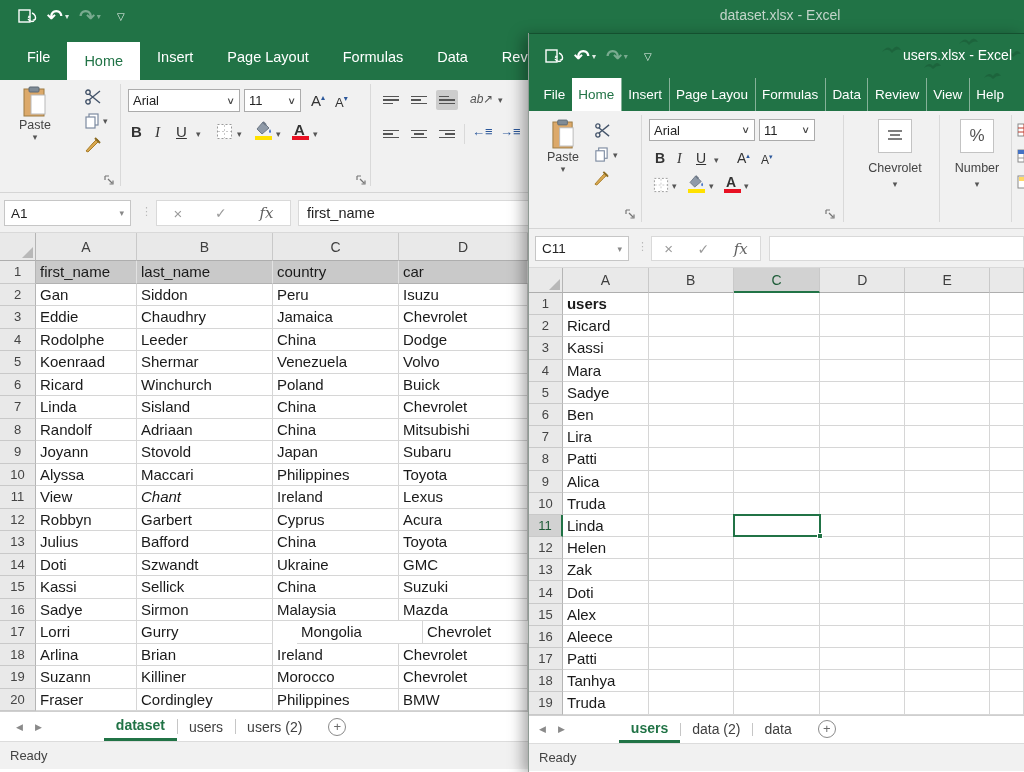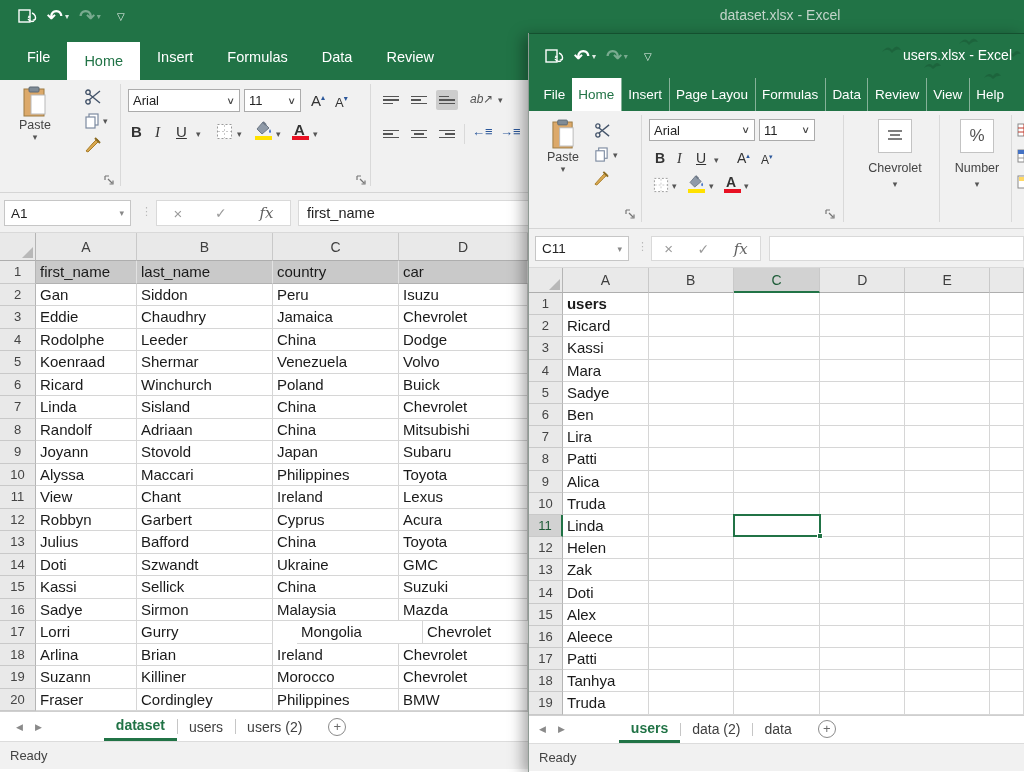--- a/index.html
+++ b/index.html
@@ -133,20 +133,21 @@
           </span>
         <span class="qat-custom">▽</span>
       </div>
       <div class="win-title">dataset.xlsx  -  Excel</div>
     </div>
 
     <div class="tabband" id="lw-tabs">
         <div class="rtab">File</div>
         <div class="rtab active">Home</div>
         <div class="rtab">Insert</div>
+        <div class="rtab">Page Layout</div>
         <div class="rtab">Formulas</div>
         <div class="rtab">Data</div>
         <div class="rtab">Review</div>
       </div>
 
     <div class="ribbon">
 
       <div class="bigbtn" style="left:12px;top:6px;width:46px;">
         <svg width="26" height="32" viewBox="0 0 26 32">
             <rect x="2" y="3" width="20" height="27" fill="#dca96a" stroke="#9c7b43"></rect>
@@ -354,21 +355,21 @@
           <div class="grow" style="height: 22.5px;">
             <div class="rnum" style="width: 36px;">10</div>
             <div class="gcell" style="width: 101px;">Alyssa</div>
             <div class="gcell" style="width: 136px;">Maccari</div>
             <div class="gcell" style="width: 126px;">Philippines</div>
             <div class="gcell" style="width: 129px;">Toyota</div>
           </div>
           <div class="grow" style="height: 22.5px;">
             <div class="rnum" style="width: 36px;">11</div>
             <div class="gcell" style="width: 101px;">View</div>
-            <div class="gcell" style="width: 136px;">Chant</div>
+            <div class="gcell" style="width: 136px; font-style: italic;">Chant</div>
             <div class="gcell" style="width: 126px;">Ireland</div>
             <div class="gcell" style="width: 129px;">Lexus</div>
           </div>
           <div class="grow" style="height: 22.5px;">
             <div class="rnum" style="width: 36px;">12</div>
             <div class="gcell" style="width: 101px;">Robbyn</div>
             <div class="gcell" style="width: 136px;">Garbert</div>
             <div class="gcell" style="width: 126px;">Cyprus</div>
             <div class="gcell" style="width: 129px;">Acura</div>
           </div>

